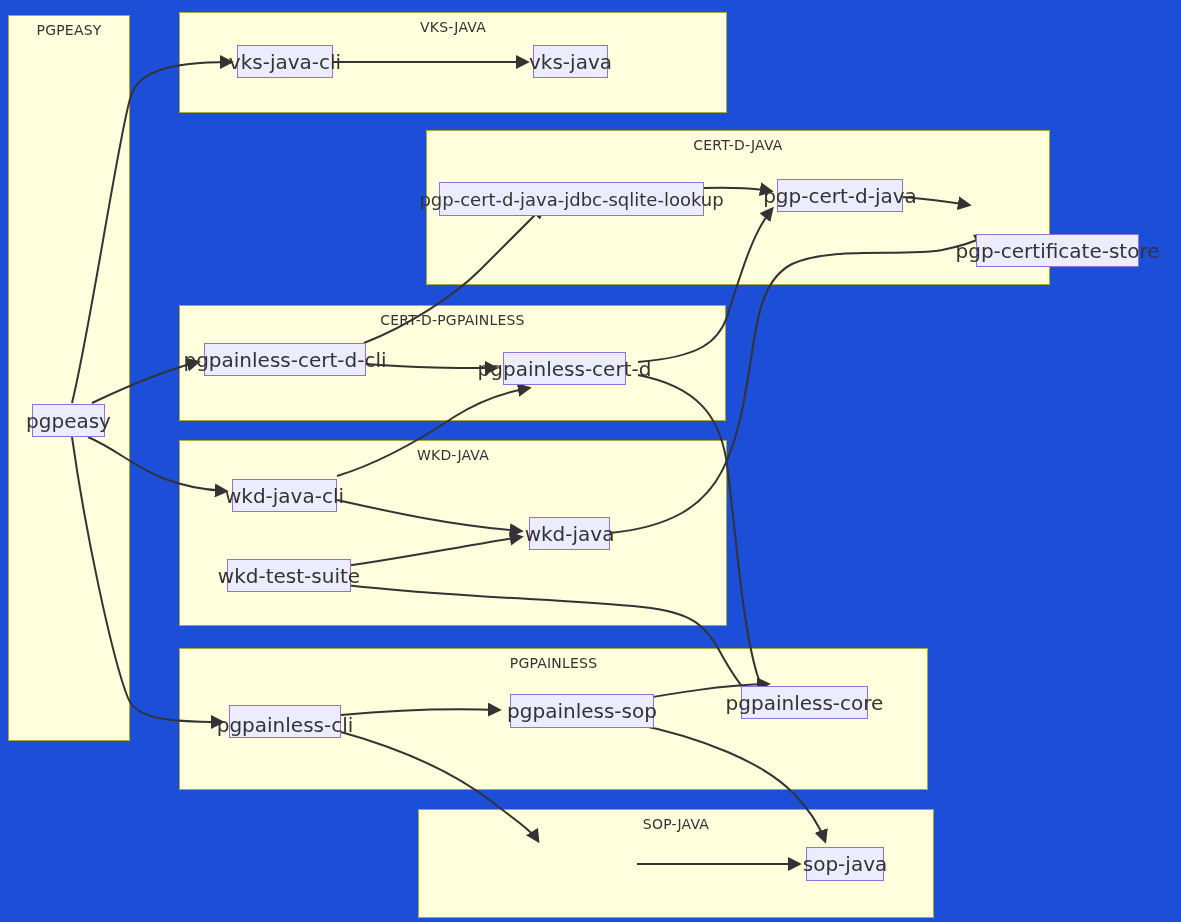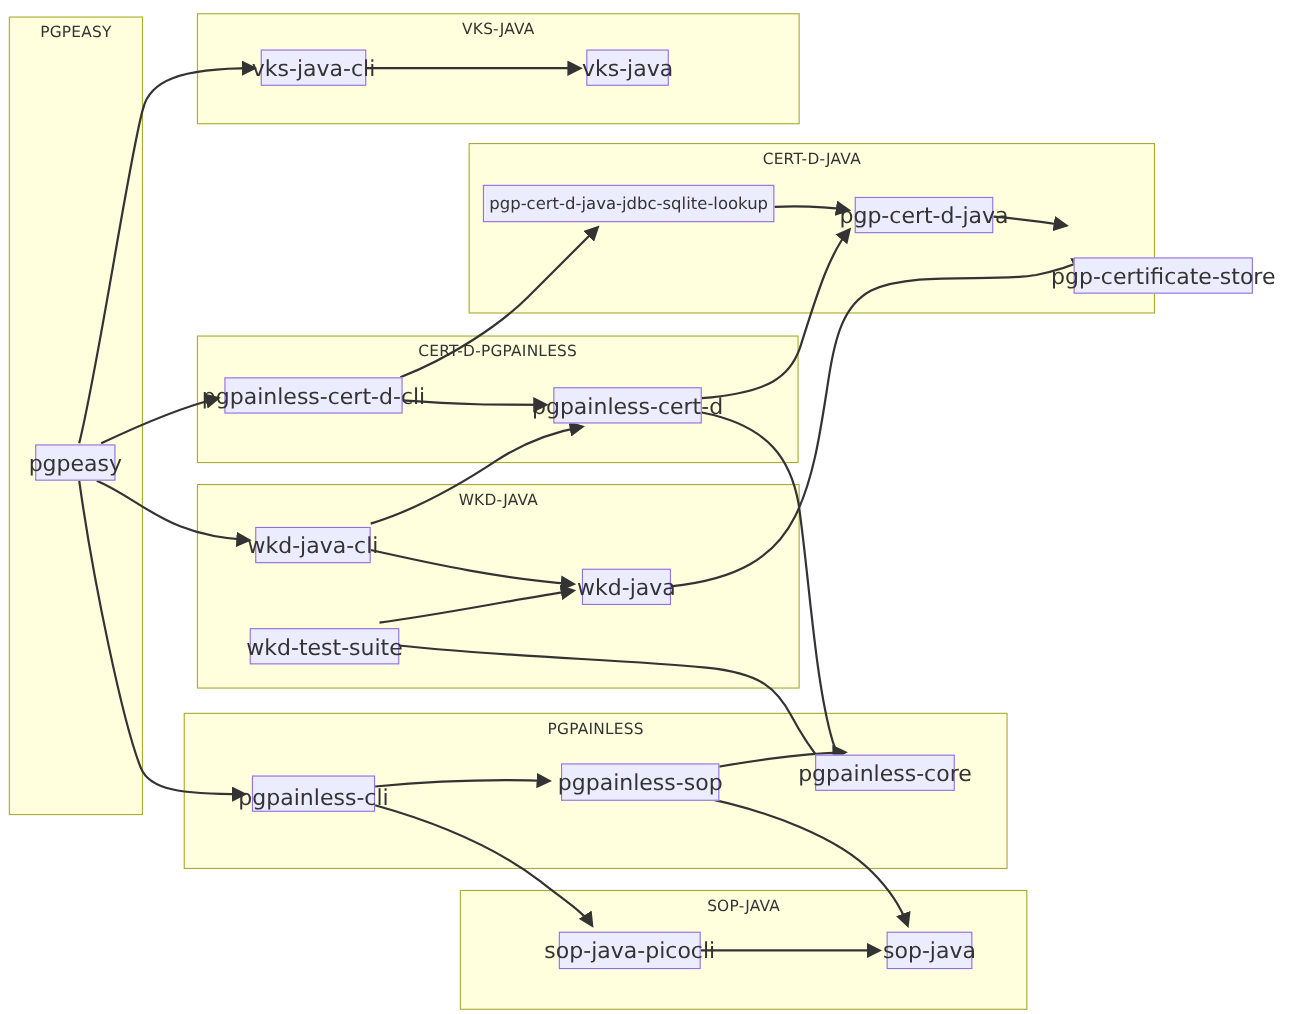--- a/index.html
+++ b/index.html
@@ -1,19 +1,19 @@
 <!DOCTYPE html>
 <html><head>
 <meta charset="utf-8">
 <style>
   html,body{margin:0;padding:0;background:#000;}
   #canvas{
     position:relative;
     width:1181px;height:922px;
-    background:#ffffff;
+    background:#1d4ed8;
     font-family:"DejaVu Sans","Liberation Sans",sans-serif;
     overflow:hidden;
   }
   .cluster{
     position:absolute;
     background:#ffffde;
     border:1px solid #aaaa33;
     box-sizing:border-box;
     z-index:1;
   }
@@ -43,21 +43,21 @@
     border:1px solid #9370db;
     box-sizing:border-box;
     color:#333;
     font-size:20px;
     display:flex;
     align-items:center;
     justify-content:center;
     white-space:nowrap;
     z-index:3;
   }
-  .node.small{font-size:15px;}
+  .node.small{font-size:18px;margin-top:14px;}
 </style>
 </head>
 <body>
 
 <div id="canvas">
 
   <div class="cluster" style="left:8px;top:15px;width:122px;height:726px;">
     <div class="cluster-title">PGPEASY</div>
   </div>
   <div class="cluster" style="left:179px;top:12px;width:548px;height:101px;">
@@ -65,21 +65,21 @@
   </div>
   <div class="cluster" style="left:426px;top:130px;width:624px;height:155px;">
     <div class="cluster-title">CERT-D-JAVA</div>
   </div>
   <div class="cluster" style="left:179px;top:305px;width:547px;height:116px;">
     <div class="cluster-title">CERT-D-PGPAINLESS</div>
   </div>
   <div class="cluster" style="left:179px;top:440px;width:548px;height:186px;">
     <div class="cluster-title">WKD-JAVA</div>
   </div>
-  <div class="cluster" style="left:167px;top:648px;width:749px;height:142px;">
+  <div class="cluster" style="left:179px;top:648px;width:749px;height:142px;">
     <div class="cluster-title">PGPAINLESS</div>
   </div>
   <div class="cluster" style="left:418px;top:809px;width:516px;height:109px;">
     <div class="cluster-title">SOP-JAVA</div>
   </div>
 
   <svg id="edges" width="1181" height="922" viewBox="0 0 1181 922">
     <defs>
       <marker id="arrow" viewBox="0 0 10 10" refX="8" refY="5" markerWidth="7" markerHeight="7" orient="auto-start-reverse">
         <path d="M 0 0 L 10 5 L 0 10 z" fill="#333333"></path>
@@ -122,41 +122,38 @@
   </div>
   <div class="node" style="left:777px;top:179px;width:126px;height:33px;">
     <span>pgp-cert-d-java</span>
   </div>
   <div class="node" style="left:976px;top:198px;width:163px;height:33px;margin-top:36px;">
     <span>pgp-certificate-store</span>
   </div>
   <div class="node" style="left:204px;top:343px;width:162px;height:33px;">
     <span>pgpainless-cert-d-cli</span>
   </div>
-  <div class="node" style="left:503px;top:352px;width:135px;height:33px;">
+  <div class="node" style="left:503px;top:352px;width:123px;height:33px;">
     <span>pgpainless-cert-d</span>
   </div>
   <div class="node" style="left:232px;top:479px;width:105px;height:33px;">
     <span>wkd-java-cli</span>
   </div>
   <div class="node" style="left:529px;top:517px;width:81px;height:33px;">
     <span>wkd-java</span>
   </div>
-  <div class="node" style="left:227px;top:559px;width:136px;height:33px;margin-top:12px;">
+  <div class="node" style="left:227px;top:559px;width:124px;height:33px;">
     <span>wkd-test-suite</span>
   </div>
   <div class="node" style="left:229px;top:705px;width:112px;height:33px;align-items:flex-end;">
     <span>pgpainless-cli</span>
   </div>
   <div class="node" style="left:510px;top:694px;width:144px;height:34px;">
     <span>pgpainless-sop</span>
   </div>
   <div class="node" style="left:741px;top:686px;width:127px;height:33px;">
     <span>pgpainless-core</span>
   </div>
-  <div class="node" style="left:508px;top:847px;width:129px;height:34px;">
-    <span>sop-java-picocli</span>
-  </div>
   <div class="node" style="left:806px;top:847px;width:78px;height:34px;">
     <span>sop-java</span>
   </div>
 
 </div>
 
 </body></html>

